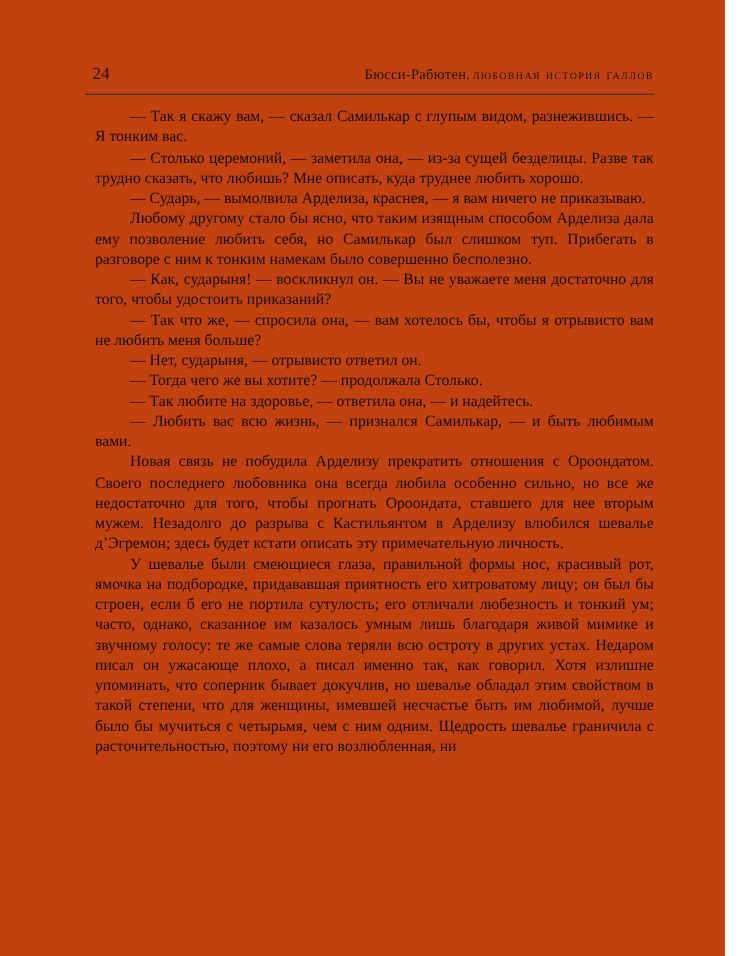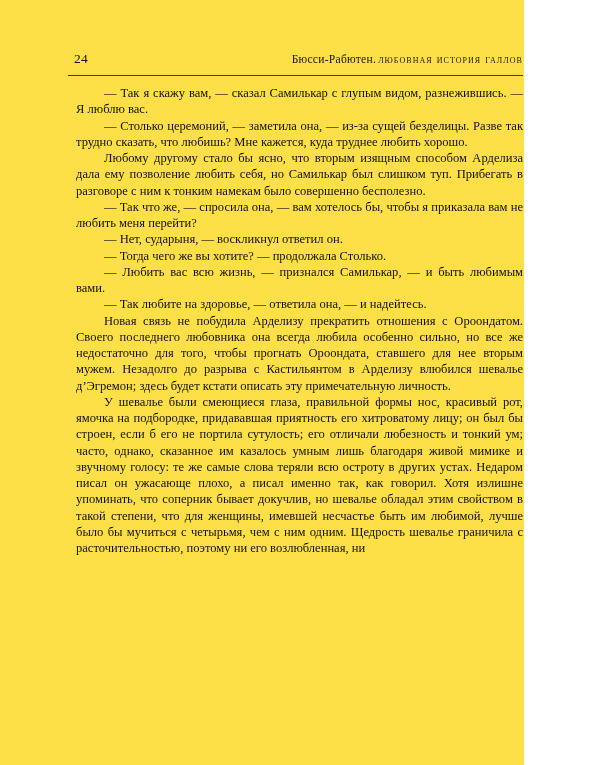--- a/index.html
+++ b/index.html
@@ -11,23 +11,23 @@
     width: 600px;
     height: 765px;
     overflow: hidden;
     font-family: "Liberation Serif", "DejaVu Serif", serif;
     color: #111111;
     -webkit-font-smoothing: antialiased;
   }
 
   .page {
     position: relative;
-    width: 524px;
+    width: 580px;
     height: 765px;
-    background: #fde047;
+    background: #c2410c;
     box-sizing: border-box;
   }
 
   
   .running-head {
     position: absolute;
     left: 68px;
     top: 50px;
     width: 455px;
     height: 26px;
@@ -104,25 +104,27 @@
   <div class="running-head">
     <span class="folio">24</span>
     <div class="head-title">
       <span class="author">Бюсси-Рабютен.</span><span class="work">Любовная история галлов</span>
     </div>
   </div>
 
   <div class="head-rule"></div>
 
   <div class="textblock">
-    <p class="dlg">— Так я скажу вам, — сказал Самилькар с глупым видом, разнежившись. — Я люблю вас.</p>
-    <p class="dlg">— Столько церемоний, — заметила она, — из-за сущей безделицы. Разве так трудно сказать, что любишь? Мне кажется, куда труднее любить хорошо.</p>
-    <p>Любому другому стало бы ясно, что вторым изящным способом Арделиза дала ему позволение любить себя, но Самилькар был слишком туп. Прибегать в разговоре с ним к тонким намекам было совершенно бесполезно.</p>
-    <p class="dlg">— Так что же, — спросила она, — вам хотелось бы, чтобы я приказала вам не любить меня перейти?</p>
-    <p class="dlg">— Нет, сударыня, — воскликнул ответил он.</p>
+    <p class="dlg">— Так я скажу вам, — сказал Самилькар с глупым видом, разнежившись. — Я тонким вас.</p>
+    <p class="dlg">— Столько церемоний, — заметила она, — из-за сущей безделицы. Разве так трудно сказать, что любишь? Мне описать, куда труднее любить хорошо.</p>
+    <p class="dlg">— Сударь, — вымолвила Арделиза, краснея, — я вам ничего не приказываю.</p>
+    <p>Любому другому стало бы ясно, что таким изящным способом Арделиза дала ему позволение любить себя, но Самилькар был слишком туп. Прибегать в разговоре с ним к тонким намекам было совершенно бесполезно.</p>
+    <p class="dlg">— Как, сударыня! — воскликнул он. — Вы не уважаете меня достаточно для того, чтобы удостоить приказаний?</p>
+    <p class="dlg">— Так что же, — спросила она, — вам хотелось бы, чтобы я отрывисто вам не любить меня больше?</p>
+    <p class="dlg">— Нет, сударыня, — отрывисто ответил он.</p>
     <p class="dlg">— Тогда чего же вы хотите? — продолжала Столько.</p>
+    <p class="dlg">— Так любите на здоровье, — ответила она, — и надейтесь.</p>
     <p class="dlg">— Любить вас всю жизнь, — признался Самилькар, — и быть любимым вами.</p>
-    <p class="dlg">— Так любите на здоровье, — ответила она, — и надейтесь.</p>
     <p>Новая связь не побудила Арделизу прекратить отношения с Ороондатом. Своего последнего любовника она всегда любила особенно сильно, но все же недостаточно для того, чтобы прогнать Ороондата, ставшего для нее вторым мужем. Незадолго до разрыва с Кастильянтом в Арделизу влюбился шевалье д’Эгремон; здесь будет кстати описать эту примечательную личность.</p>
     <p>У шевалье были смеющиеся глаза, правильной формы нос, красивый рот, ямочка на подбородке, придававшая приятность его хитроватому лицу; он был бы строен, если б его не портила сутулость; его отличали любезность и тонкий ум; часто, однако, сказанное им казалось умным лишь благодаря живой мимике и звучному голосу: те же самые слова теряли всю остроту в других устах. Недаром писал он ужасающе плохо, а писал именно так, как говорил. Хотя излишне упоминать, что соперник бывает докучлив, но шевалье обладал этим свойством в такой степени, что для женщины, имевшей несчастье быть им любимой, лучше было бы мучиться с четырьмя, чем с ним одним. Щедрость шевалье граничила с расточительностью, поэтому ни его возлюбленная, ни</p>
   </div>
 
 </div>
 
 </body></html>

